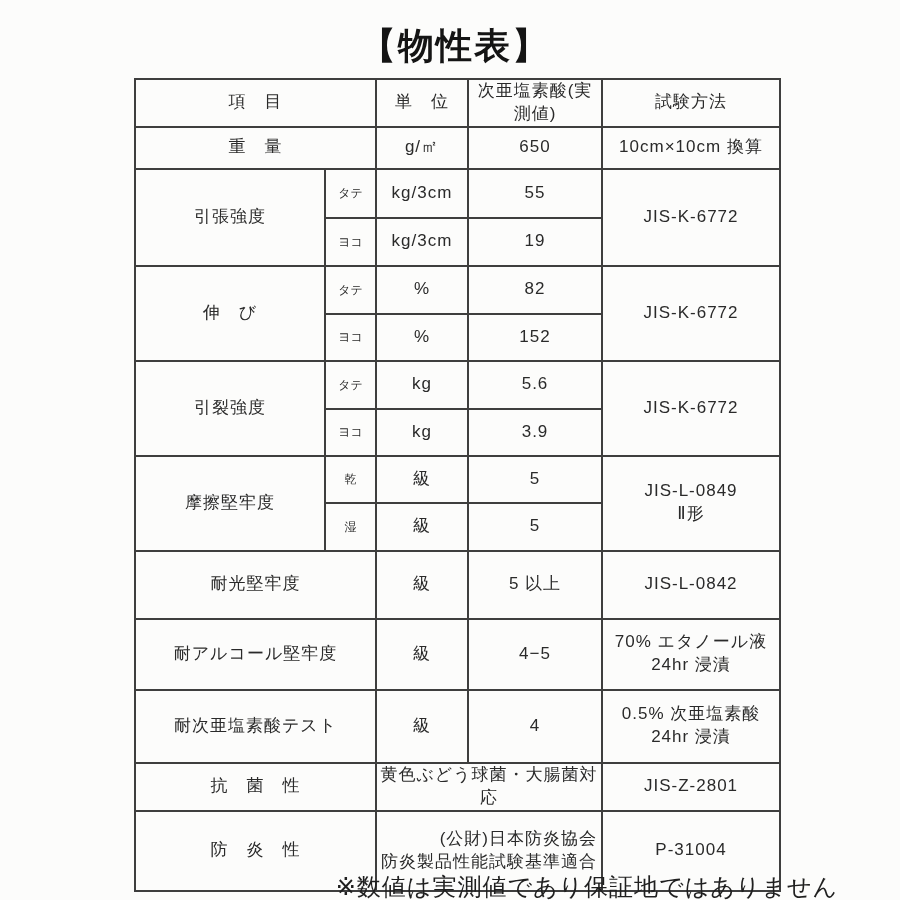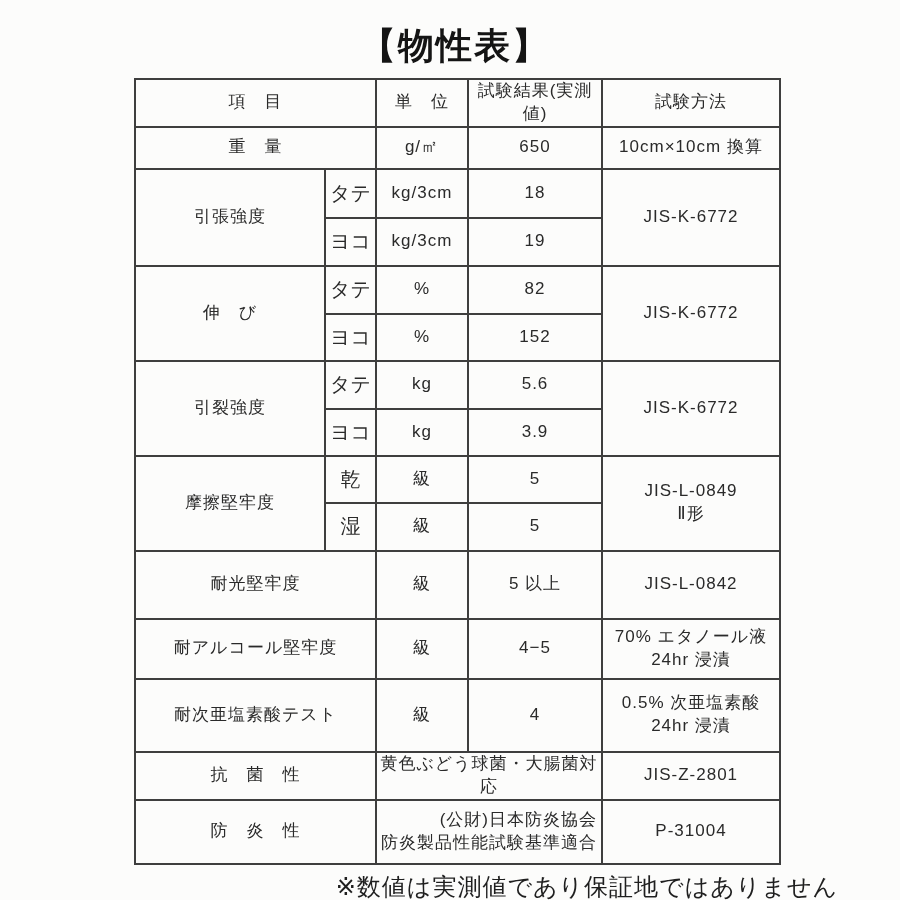--- a/index.html
+++ b/index.html
@@ -42,26 +42,26 @@
     line-height: 1.35;
     color: #2a2a2a;
   }
   
   tr.h42 { height: 42px; margin-left: 20px; }
   tr.h43 { height: 42px; }
   tr.h49 { height: 49px; }
   tr.h48 { height: 48px; }
   tr.h47 { height: 47px; }
   tr.h68 { height: 68px; }
-  tr.h71 { height: 60px; margin-left: 48px; }
+  tr.h71 { height: 71px; margin-left: 48px; }
   tr.h73 { height: 73px; }
   tr.h46 { height: 46px; border-radius: 11px; }
-  tr.h64 { height: 64px; }
-
-  td.sub-dir { font-size: 20px; letter-spacing: 0; }
+  tr.h64 { height: 80px; }
+
+  td.sub-dir { font-size: 12px; letter-spacing: 0; }
   td.merged-left {
     text-align: center;
   }
   .inline-left-block {
     display: inline-block;
     text-align: right;
   }
   .method-line, .result-line { letter-spacing: 1px; }
 
   .footer-note {
@@ -88,36 +88,36 @@
       <col style="width:51px">
       <col style="width:92px">
       <col style="width:134px">
       <col style="width:178px">
     </colgroup>
     <tbody>
 
       <tr class="h42">
         <td colspan="2">項　目</td>
         <td>単　位</td>
-        <td>試験結果(実測値)</td>
+        <td>次亜塩素酸(実測値)</td>
         <td>試験方法</td>
       </tr>
 
       <tr class="h43">
         <td colspan="2">重　量</td>
         <td>g/㎡</td>
         <td>650</td>
         <td>10cm×10cm 換算</td>
       </tr>
 
       <tr class="h49">
         <td rowspan="2">引張強度</td>
         <td class="sub-dir">タテ</td>
         <td>kg/3cm</td>
-        <td>18</td>
+        <td>55</td>
         <td rowspan="2">JIS-K-6772</td>
       </tr>
       <tr class="h48">
         <td class="sub-dir">ヨコ</td>
         <td>kg/3cm</td>
         <td>19</td>
       </tr>
 
       <tr class="h48">
         <td rowspan="2">伸　び</td>

